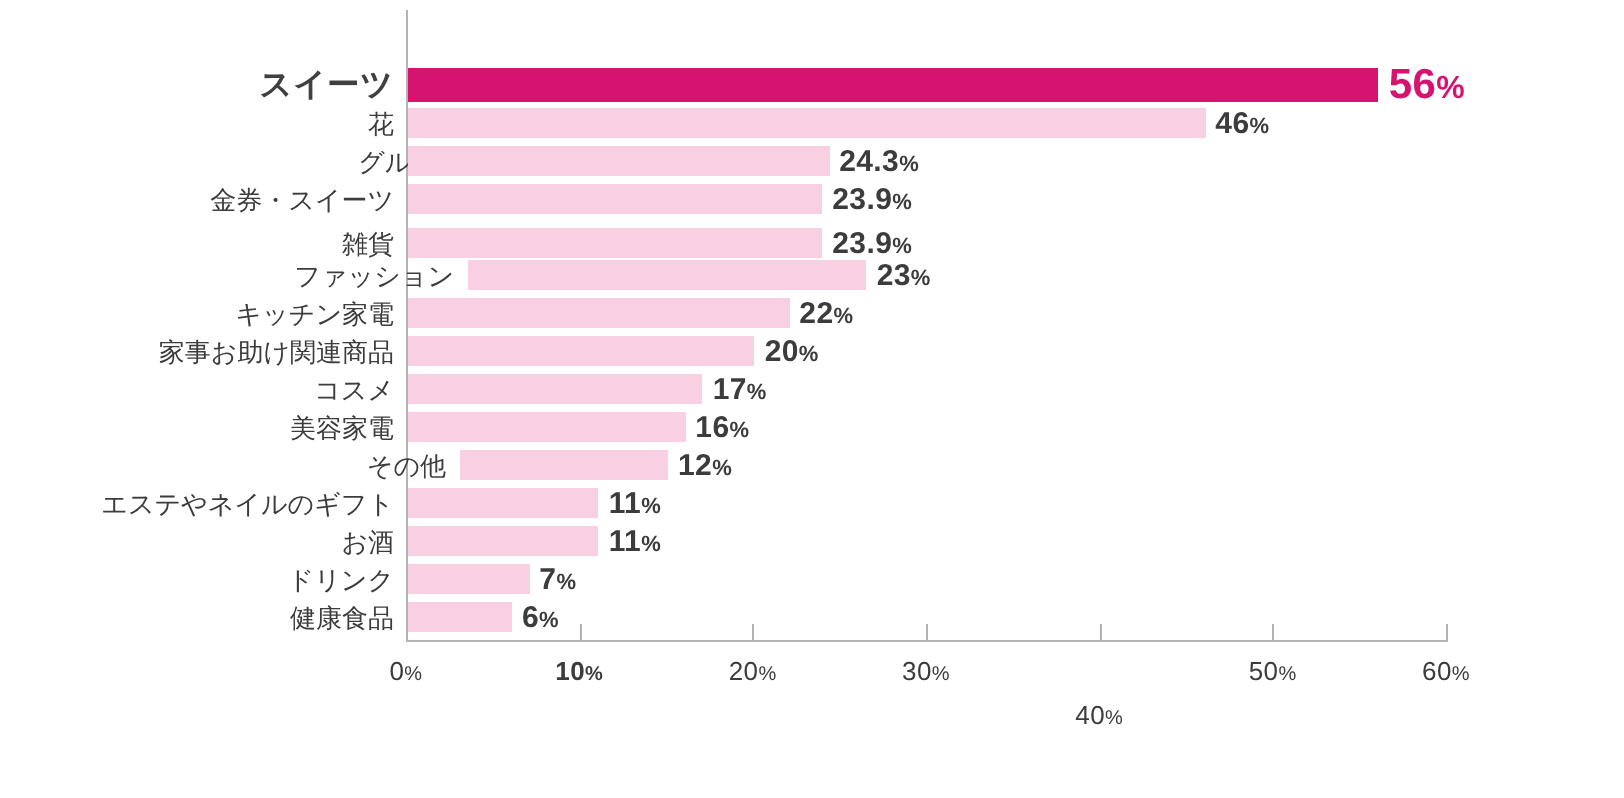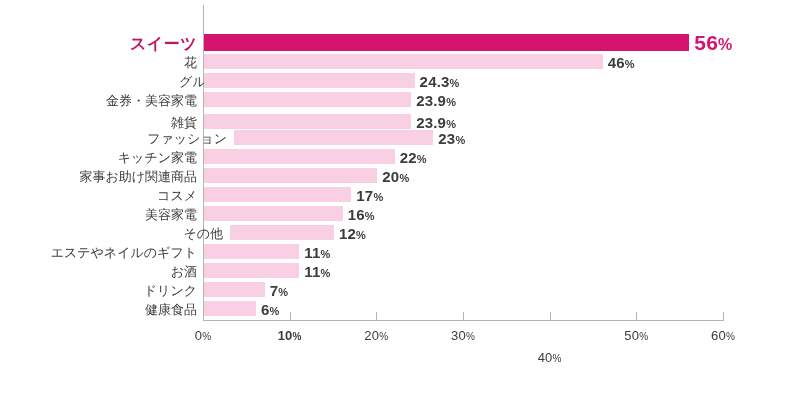--- a/index.html
+++ b/index.html
@@ -73,21 +73,21 @@
     transform: translateY(-50%);
     font-size: 13px;
     line-height: 15px;
     color: #3c3c3c;
     white-space: nowrap;
     text-align: right;
   }
   .row.highlight .cat-label {
     font-size: 16px;
     font-weight: bold;
-    color: #be185d;
+    color: #404040;
     letter-spacing: 0.5px;
     font-family: Liberation Serif, serif;
   }
   .bar {
     position: absolute;
     left: 204px;
     top: 0;
     height: 15px;
     background: #f8cfe3;
   }
@@ -163,21 +163,21 @@
         <div class="cat-label">花</div>
         <div class="bar" style="width: 398.667px;"></div>
         <div class="val-label" style="left: 607.667px;"><span>46</span><span class="unit">%</span></div>
       </div>
       <div class="row" style="top: 73px; padding-left: 22px;">
         <div class="cat-label">グルメ</div>
         <div class="bar" style="width: 210.6px;"></div>
         <div class="val-label" style="left: 419.6px;"><span>24.3</span><span class="unit">%</span></div>
       </div>
       <div class="row" style="top: 92px;">
-        <div class="cat-label">金券・美容家電</div>
+        <div class="cat-label">金券・スイーツ</div>
         <div class="bar" style="width: 207.133px;"></div>
         <div class="val-label" style="left: 416.133px;"><span>23.9</span><span class="unit">%</span></div>
       </div>
       <div class="row" style="top: 114px;">
         <div class="cat-label">雑貨</div>
         <div class="bar" style="width: 207.133px;"></div>
         <div class="val-label" style="left: 416.133px;"><span>23.9</span><span class="unit">%</span></div>
       </div>
       <div class="row" style="top: 130px; margin-left: 30px;">
         <div class="cat-label">ファッション</div>

